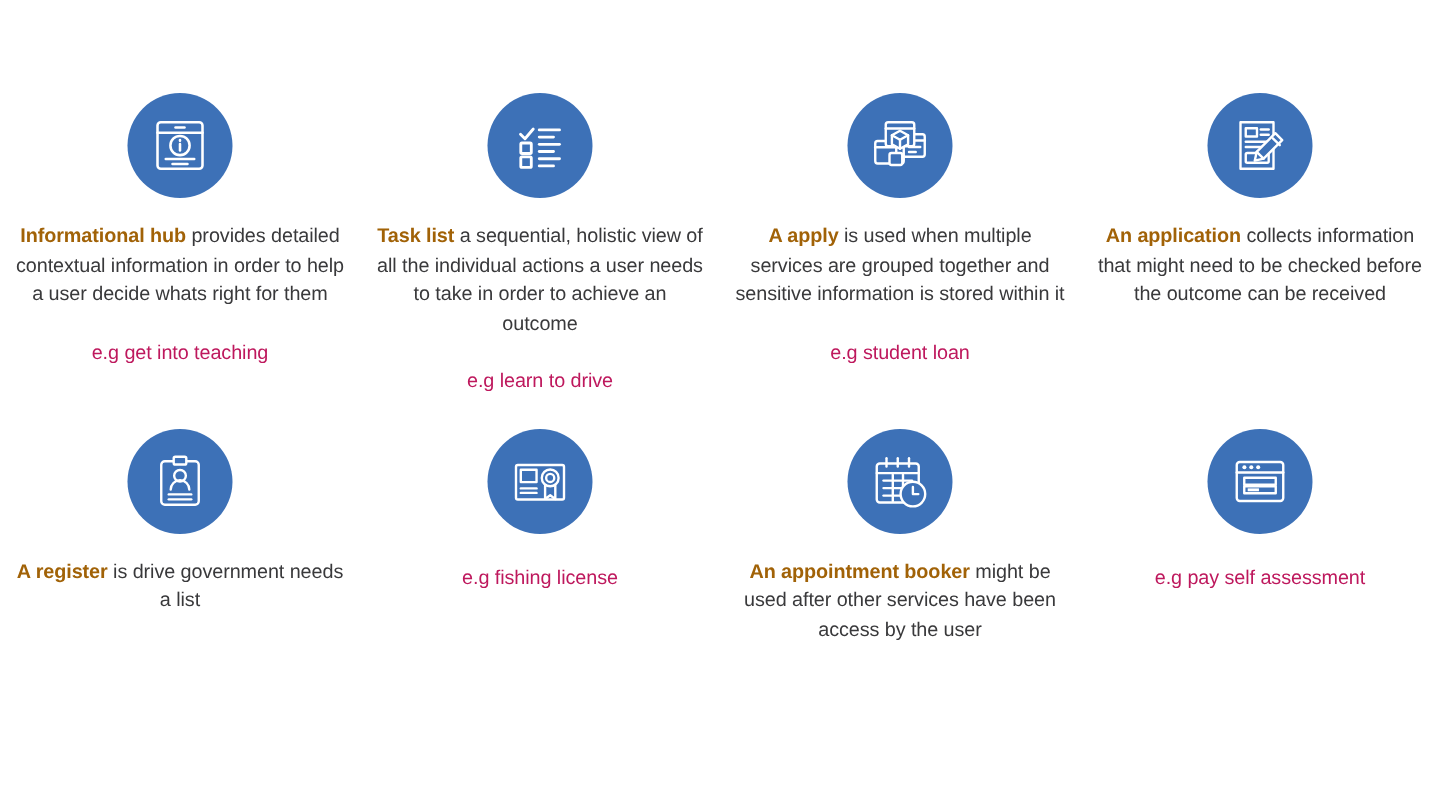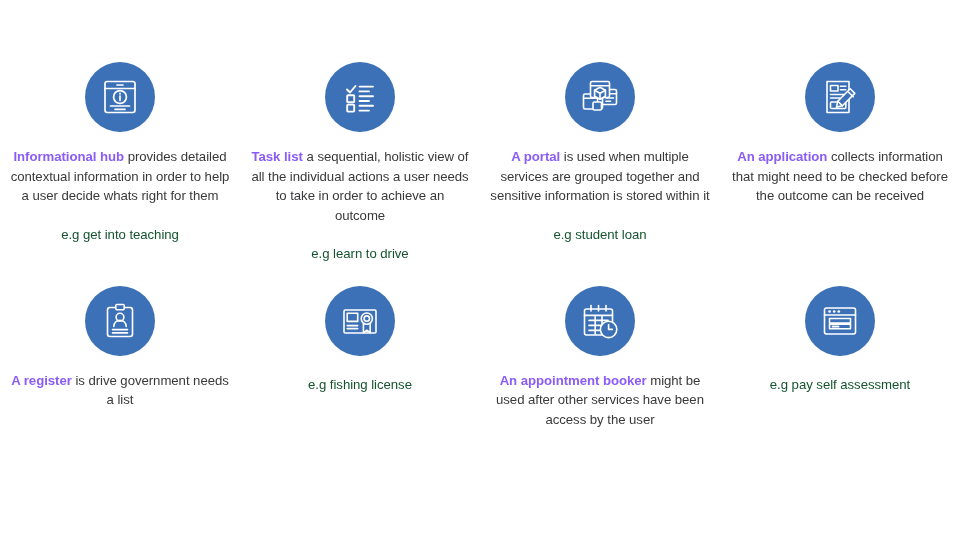--- a/index.html
+++ b/index.html
@@ -59,27 +59,27 @@
   .card-text {
     margin-top: 15px;
     font-size: 13.2px;
     line-height: 19.5px;
     color: #39393b;
     letter-spacing: -0.05px;
     max-width: 222px;
   }
   .card-text .lead {
     font-weight: bold;
-    color: #8b5cf6;
+    color: #a16207;
   }
   .card-example {
     margin-top: 19px;
     font-size: 13.2px;
     line-height: 19.5px;
-    color: #14532d;
+    color: #be185d;
     letter-spacing: -0.05px;
   }
 </style>
 </head>
 <body>
 
 <div class="board">
 
   <div class="row row-1">
 
@@ -135,21 +135,21 @@
           <line x1="12.5" y1="10.7" x2="31.5" y2="10.7"></line>
           <g fill="#3d71b7">
             <polygon points="22,12.2 27.4,15.2 27.4,21.2 22,24.2 16.6,21.2 16.6,15.2"></polygon>
           </g>
           <polyline points="16.6,15.2 22,18.2 27.4,15.2"></polyline>
           <line x1="22" y1="18.2" x2="22" y2="24.2"></line>
           <rect x="15" y="27" width="8.5" height="8" rx="1.3" fill="#3d71b7"></rect>
         </svg>
       </div>
       <div class="card-text">
-        <span class="lead">A portal</span><span> is used when multiple services are grouped together and sensitive information is stored within it</span>
+        <span class="lead">A apply</span><span> is used when multiple services are grouped together and sensitive information is stored within it</span>
       </div>
       <div class="card-example">e.g student loan</div>
     </div>
 
     <div class="card">
       <div class="icon-circle">
         <svg width="44" height="44" viewBox="0 0 44 44" fill="none" stroke="#ffffff" stroke-width="1.6" stroke-linecap="round" stroke-linejoin="round">
           <path d="M9 6.5 h22 v31 h-22 z"></path>
           <rect x="12.5" y="10.5" width="7.5" height="5.5"></rect>
           <line x1="22.5" y1="11.3" x2="27.8" y2="11.3"></line>

